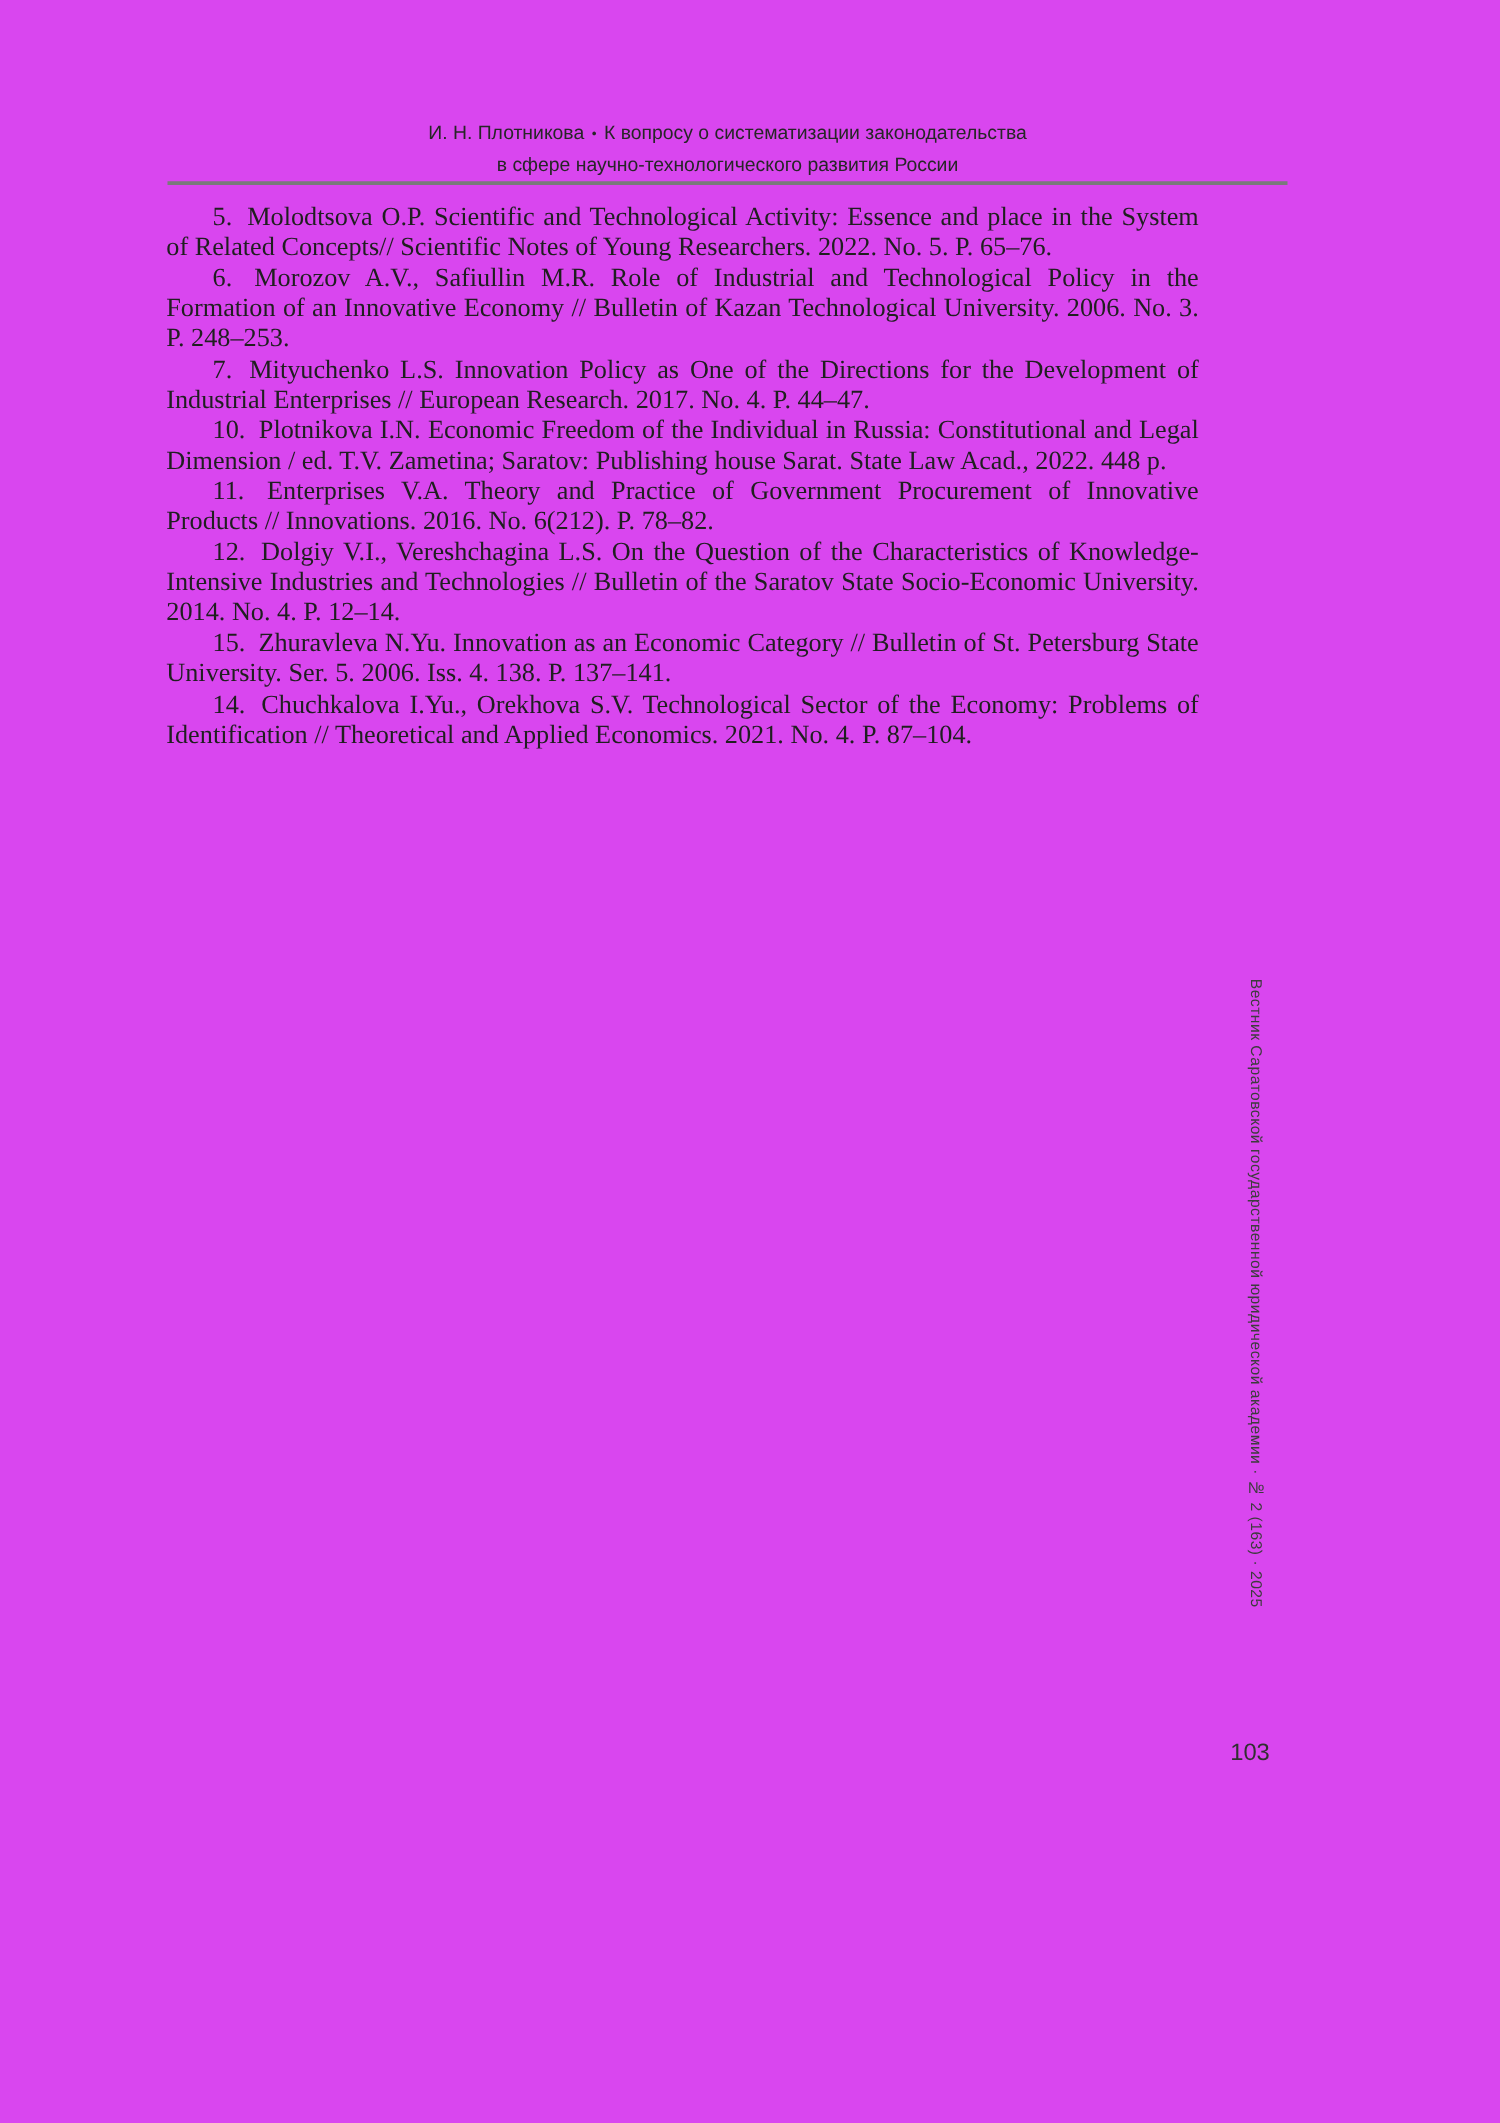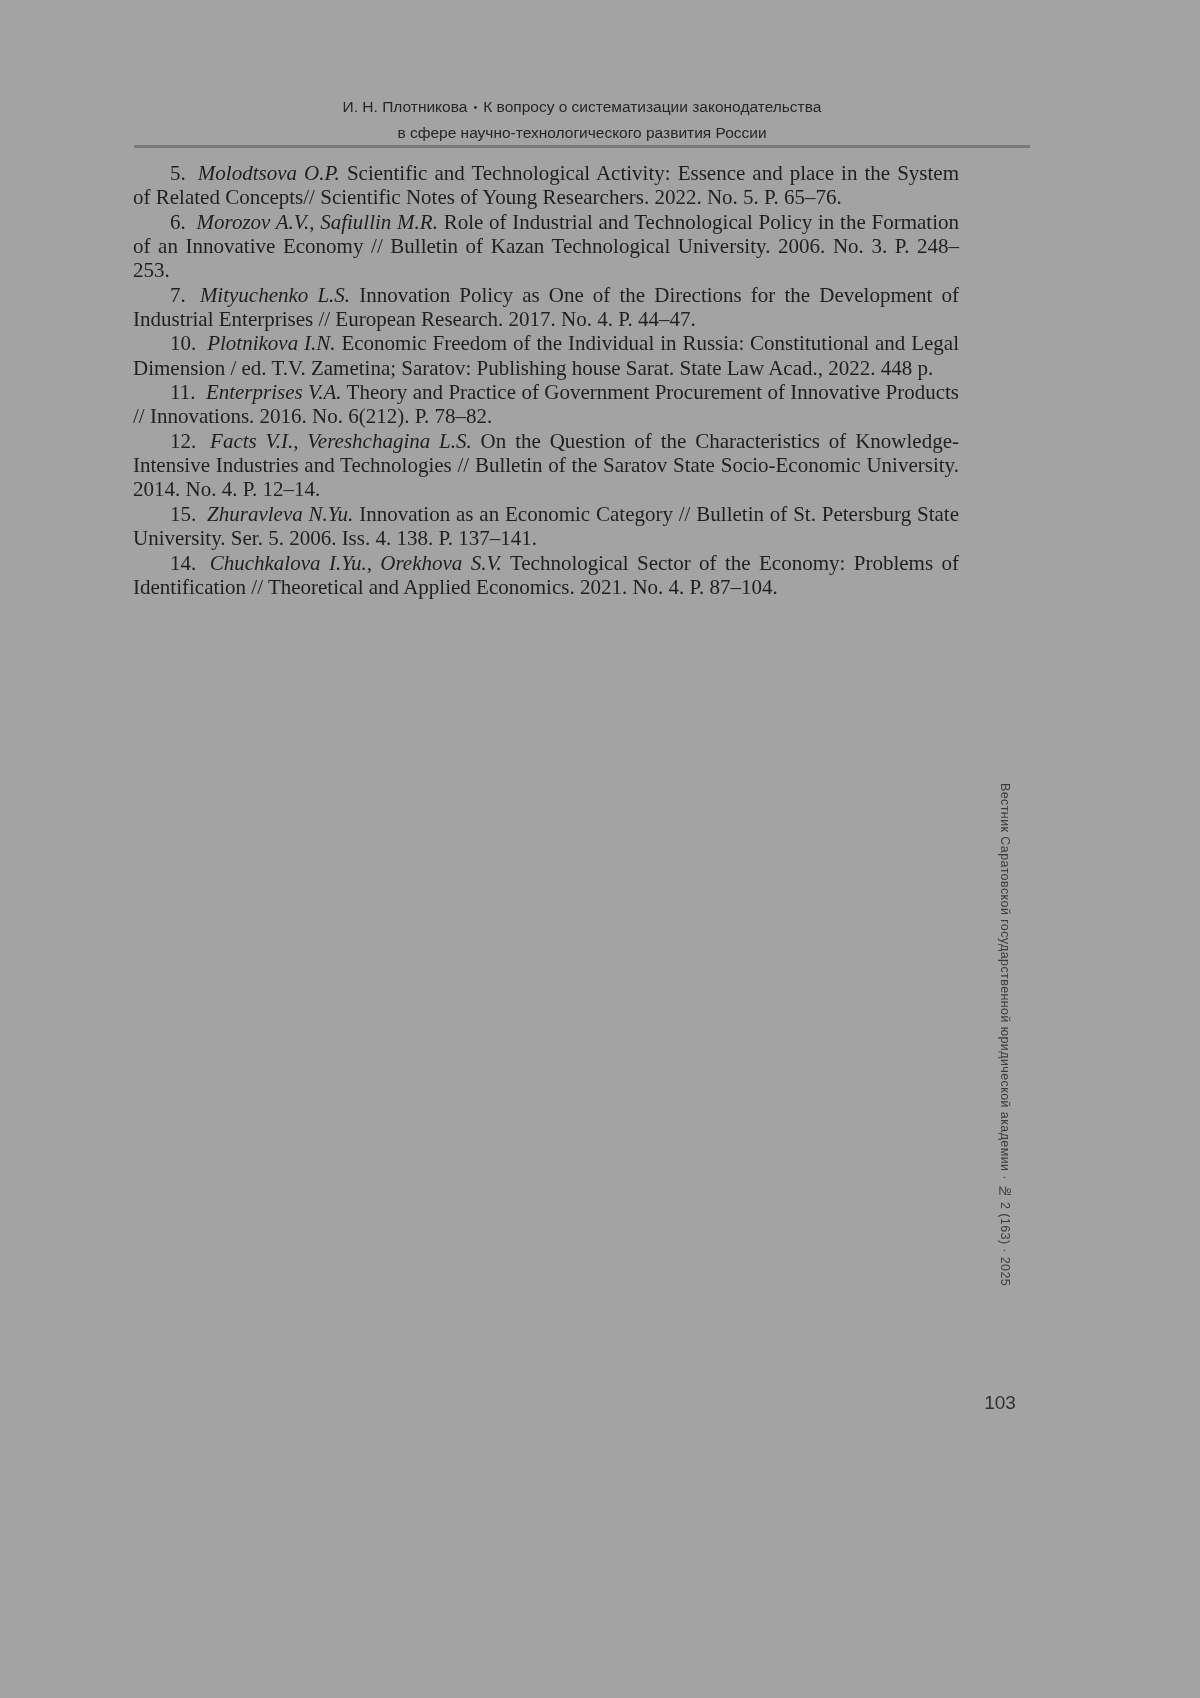--- a/index.html
+++ b/index.html
@@ -4,21 +4,21 @@
 <style>
   html, body {
     margin: 0;
     padding: 0;
     background: #ffffff;
   }
   .page {
     position: relative;
     width: 1200px;
     height: 1698px;
-    background: #a3a3a3;
+    background: #d946ef;
     overflow: hidden;
   }
 
   
   .running-head {
     position: absolute;
     left: 134px;
     top: 94px;
     width: 896px;
     text-align: center;
@@ -57,21 +57,20 @@
   }
   .refs p.ref {
     margin: 0;
     padding: 0;
     text-indent: 37px;
   }
   .ref-num {
     margin-right: 5px;
   }
   .ref-authors {
-    font-style: italic;
     margin-top: 18px;
   }
 
   
   .vertical-sidebar {
     position: absolute;
     left: 998px;
     top: 783px;
     writing-mode: vertical-rl;
     white-space: nowrap;
@@ -104,21 +103,21 @@
   </div>
 
   <div class="head-rule"></div>
 
   <div class="refs">
     <p class="ref"><span class="ref-num">5.</span> <span class="ref-authors">Molodtsova O.P.</span> <span class="ref-text">Scientific and Technological Activity: Essence and place in the System of Related Concepts// Scientific Notes of Young Researchers. 2022. No. 5. P. 65–76.</span></p>
     <p class="ref"><span class="ref-num">6.</span> <span class="ref-authors">Morozov A.V., Safiullin M.R.</span> <span class="ref-text">Role of Industrial and Technological Policy in the Formation of an Innovative Economy // Bulletin of Kazan Technological University. 2006. No. 3. P. 248–253.</span></p>
     <p class="ref"><span class="ref-num">7.</span> <span class="ref-authors">Mityuchenko L.S.</span> <span class="ref-text">Innovation Policy as One of the Directions for the Development of Industrial Enterprises // European Research. 2017. No. 4. P. 44–47.</span></p>
     <p class="ref"><span class="ref-num">10.</span> <span class="ref-authors">Plotnikova I.N.</span> <span class="ref-text">Economic Freedom of the Individual in Russia: Constitutional and Legal Dimension / ed. T.V. Zametina; Saratov: Publishing house Sarat. State Law Acad., 2022. 448 p.</span></p>
     <p class="ref"><span class="ref-num">11.</span> <span class="ref-authors">Enterprises V.A.</span> <span class="ref-text">Theory and Practice of Government Procurement of Innovative Products // Innovations. 2016. No. 6(212). P. 78–82.</span></p>
-    <p class="ref"><span class="ref-num">12.</span> <span class="ref-authors">Facts V.I., Vereshchagina L.S.</span> <span class="ref-text">On the Question of the Characteristics of Knowledge-Intensive Industries and Technologies // Bulletin of the Saratov State Socio-Economic University. 2014. No. 4. P. 12–14.</span></p>
+    <p class="ref"><span class="ref-num">12.</span> <span class="ref-authors">Dolgiy V.I., Vereshchagina L.S.</span> <span class="ref-text">On the Question of the Characteristics of Knowledge-Intensive Industries and Technologies // Bulletin of the Saratov State Socio-Economic University. 2014. No. 4. P. 12–14.</span></p>
     <p class="ref"><span class="ref-num">15.</span> <span class="ref-authors">Zhuravleva N.Yu.</span> <span class="ref-text">Innovation as an Economic Category // Bulletin of St. Petersburg State University. Ser. 5. 2006. Iss. 4. 138. P. 137–141.</span></p>
     <p class="ref"><span class="ref-num">14.</span> <span class="ref-authors">Chuchkalova I.Yu., Orekhova S.V.</span> <span class="ref-text">Technological Sector of the Economy: Problems of Identification // Theoretical and Applied Economics. 2021. No. 4. P. 87–104.</span></p>
   </div>
 
   <div class="vertical-sidebar">Вестник Саратовской государственной юридической академии · № 2 (163) · 2025</div>
 
   <div class="page-number">103</div>
 
 </div>
 

